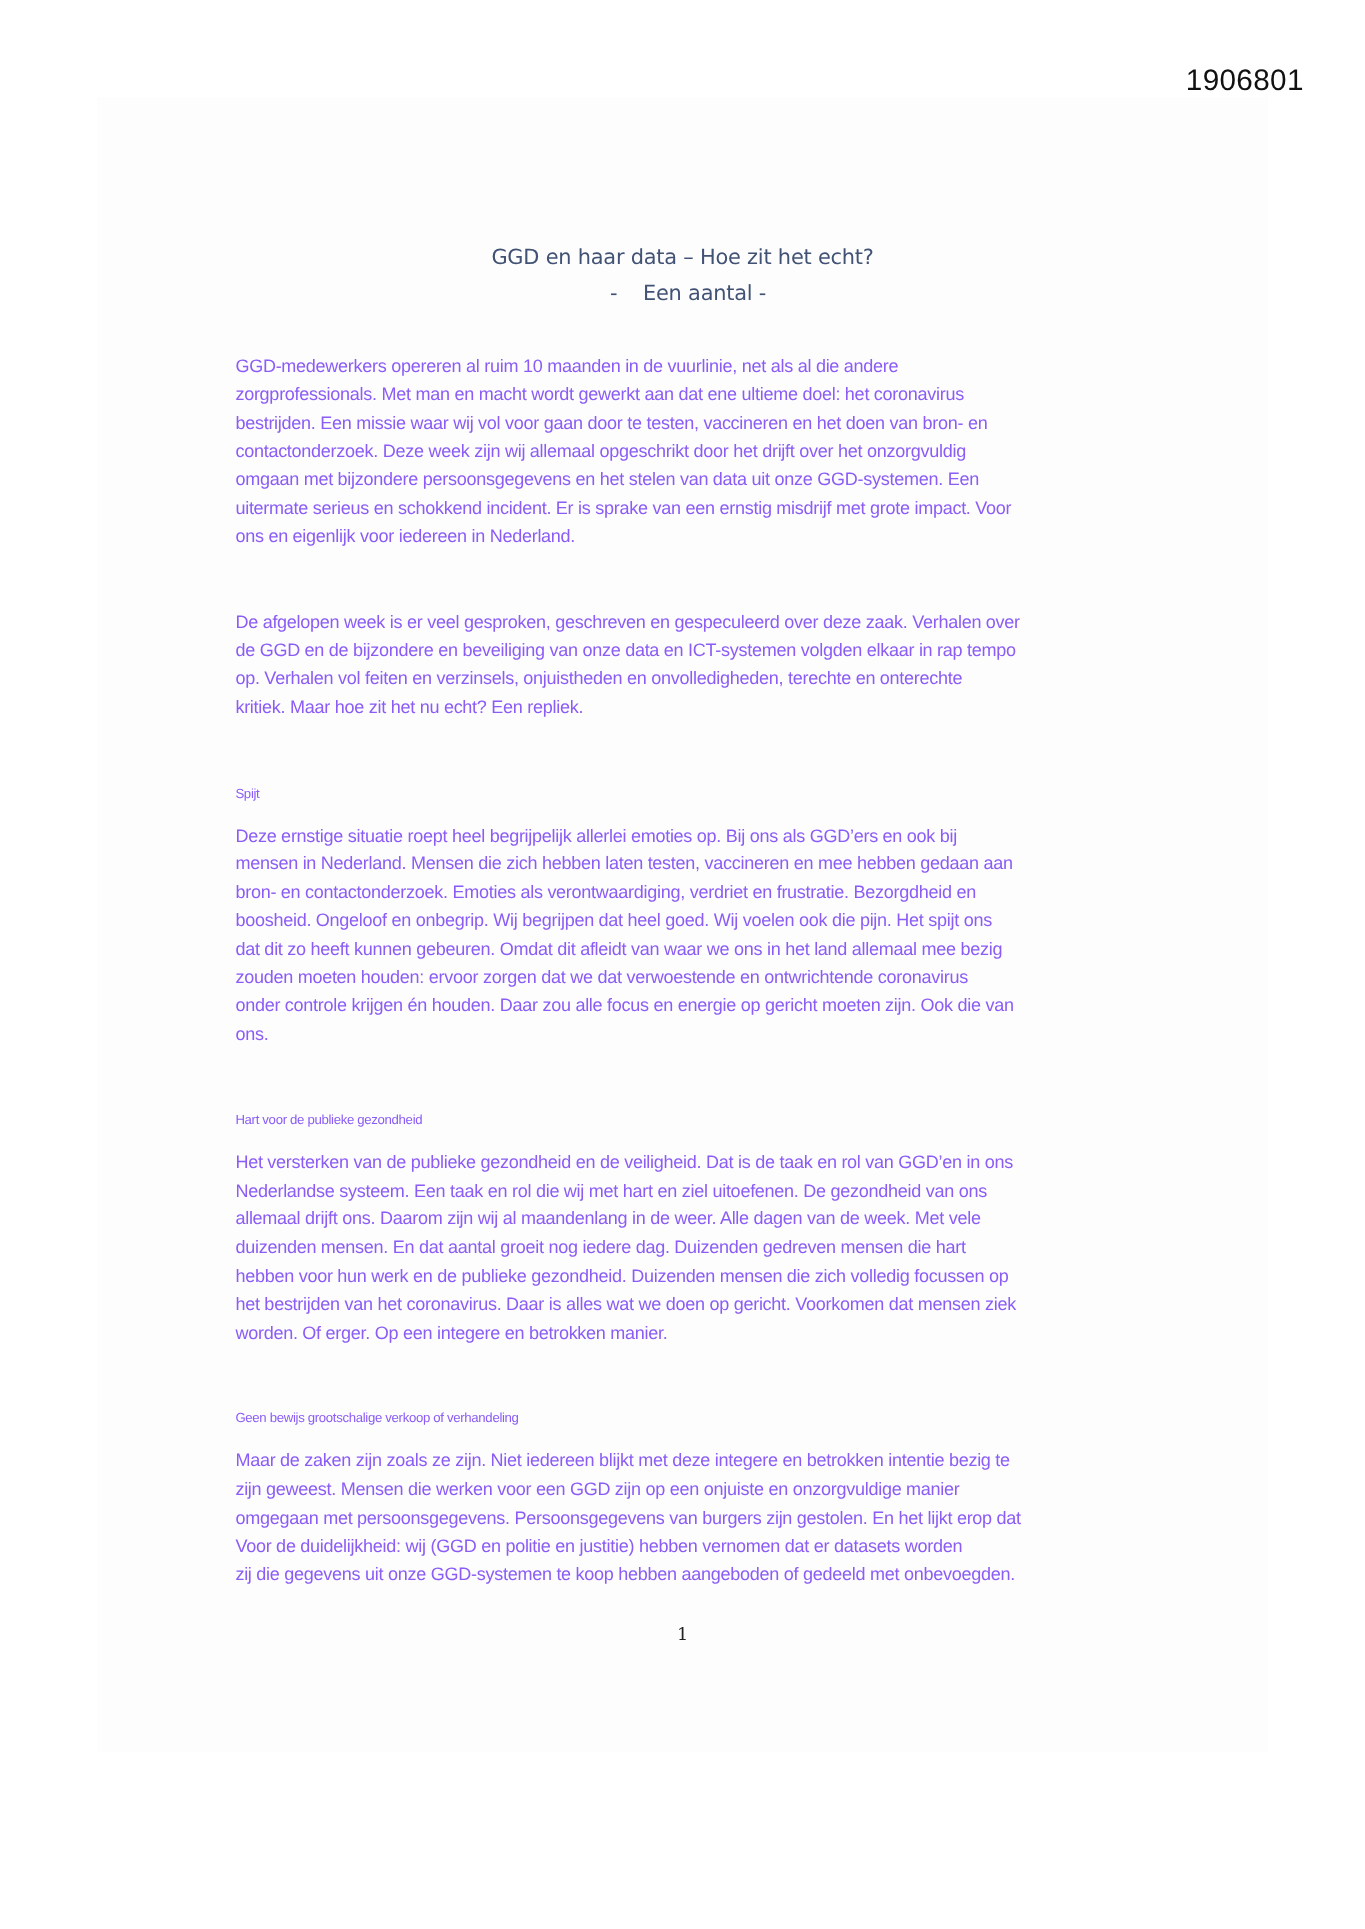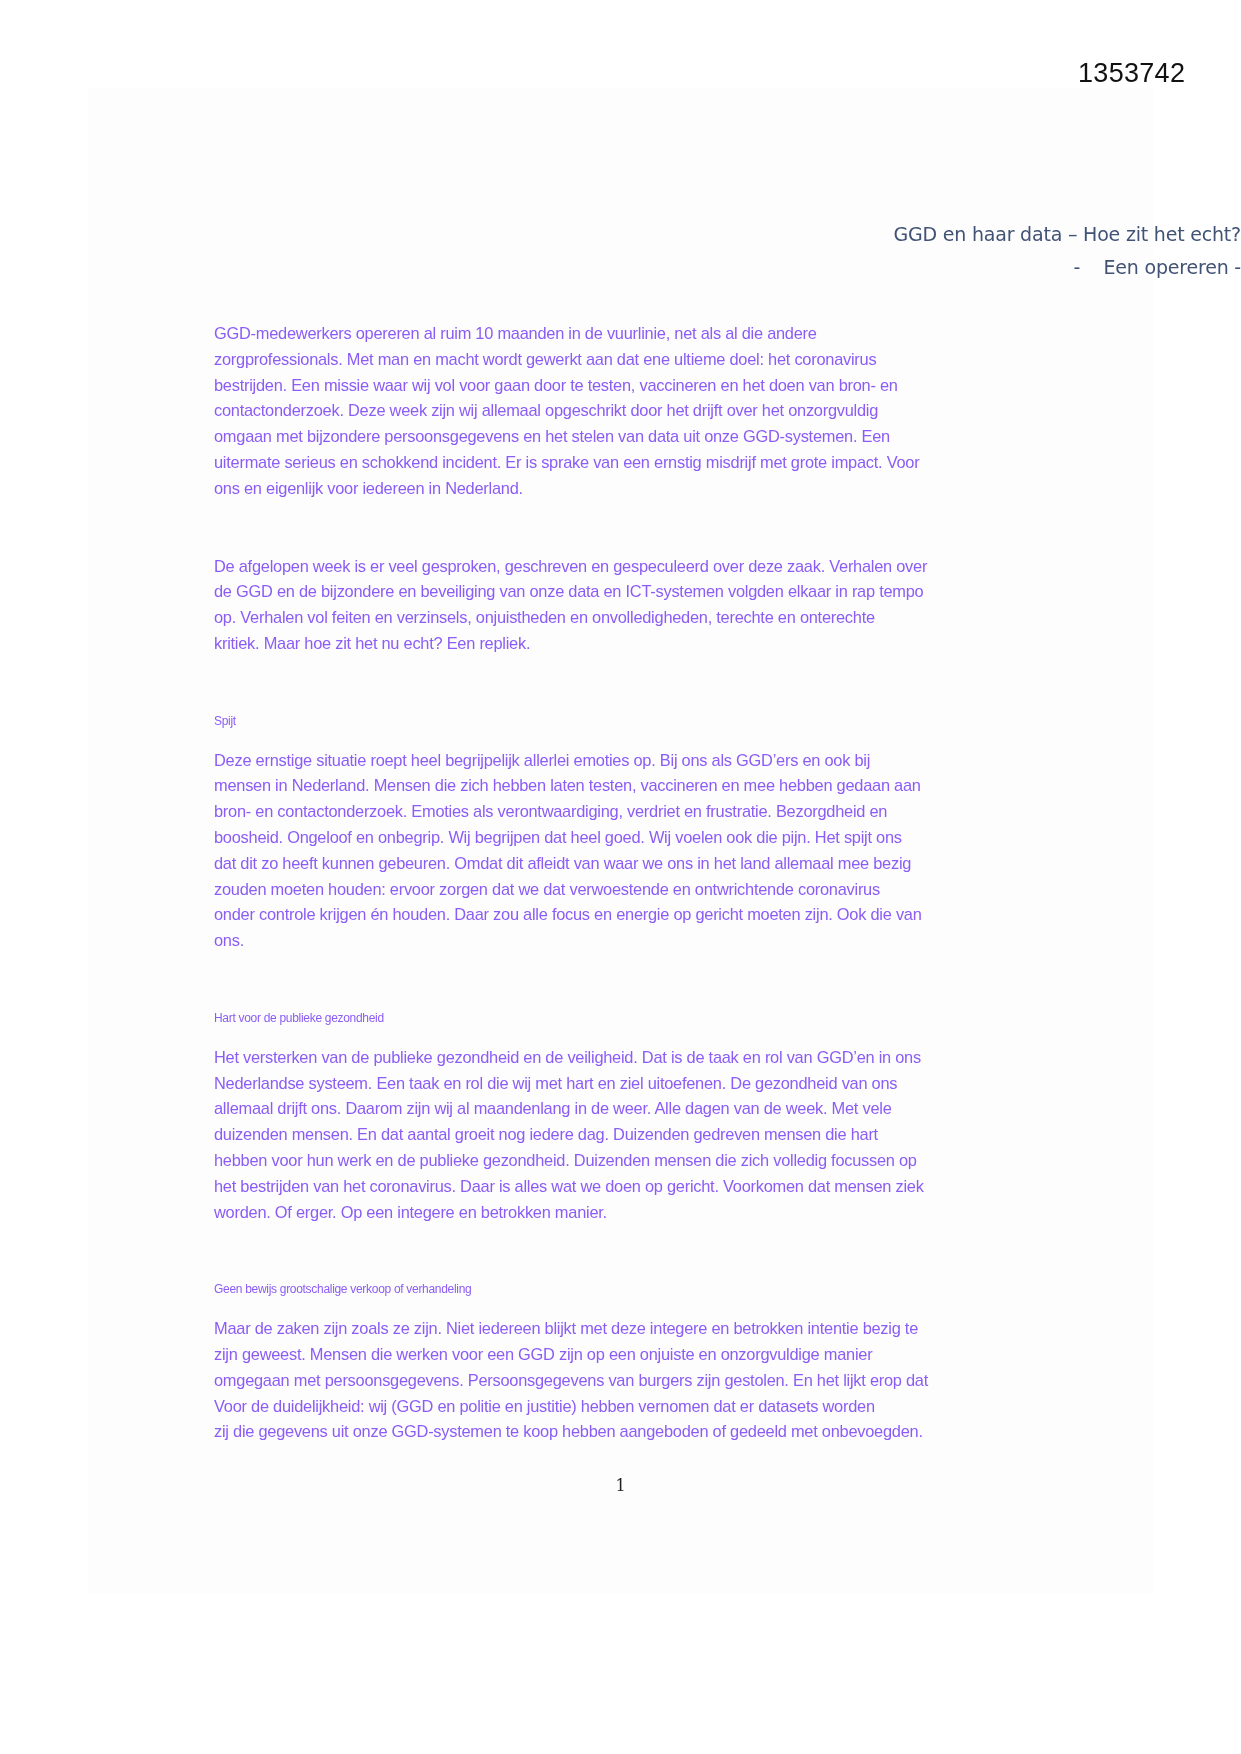--- a/index.html
+++ b/index.html
@@ -30,21 +30,21 @@
       top: 88px;
       width: 1065px;
       height: 1505px;
       background: #fdfdfd;
     }
     .title-block {
       position: absolute;
       left: 0;
       width: 1241px;
       top: 218px;
-      text-align: right;
+      text-align: center;
       color: #415274;
       font-family: "DejaVu Sans", sans-serif;
       font-size: 19px;
       font-weight: normal;
       letter-spacing: -0.2px;
     }
     .title-line {
       height: 33px;
       line-height: 33px;
       white-space: pre;
@@ -84,27 +84,27 @@
       top: 1476px;
       text-align: center;
       font-family: "DejaVu Serif", serif;
       font-size: 16px;
       color: #222222;
     }
   </style>
 </head>
 <body>
 
-<div class="doc-id">1353742</div>
+<div class="doc-id">1906801</div>
 
 <div class="page-sheet"></div>
 
 <div class="title-block">
   <div class="title-line">GGD en haar data – Hoe zit het echt?</div>
-  <div class="title-line sub">-    Een opereren -</div>
+  <div class="title-line sub">-    Een aantal -</div>
 </div>
 
 <div class="content">
 
   <p class="para">
     <span class="ln">GGD-medewerkers opereren al ruim 10 maanden in de vuurlinie, net als al die andere</span>
     <span class="ln">zorgprofessionals. Met man en macht wordt gewerkt aan dat ene ultieme doel: het coronavirus</span>
     <span class="ln">bestrijden. Een missie waar wij vol voor gaan door te testen, vaccineren en het doen van bron- en</span>
     <span class="ln">contactonderzoek. Deze week zijn wij allemaal opgeschrikt door het drijft over het onzorgvuldig</span>
     <span class="ln">omgaan met bijzondere persoonsgegevens en het stelen van data uit onze GGD-systemen. Een</span>

